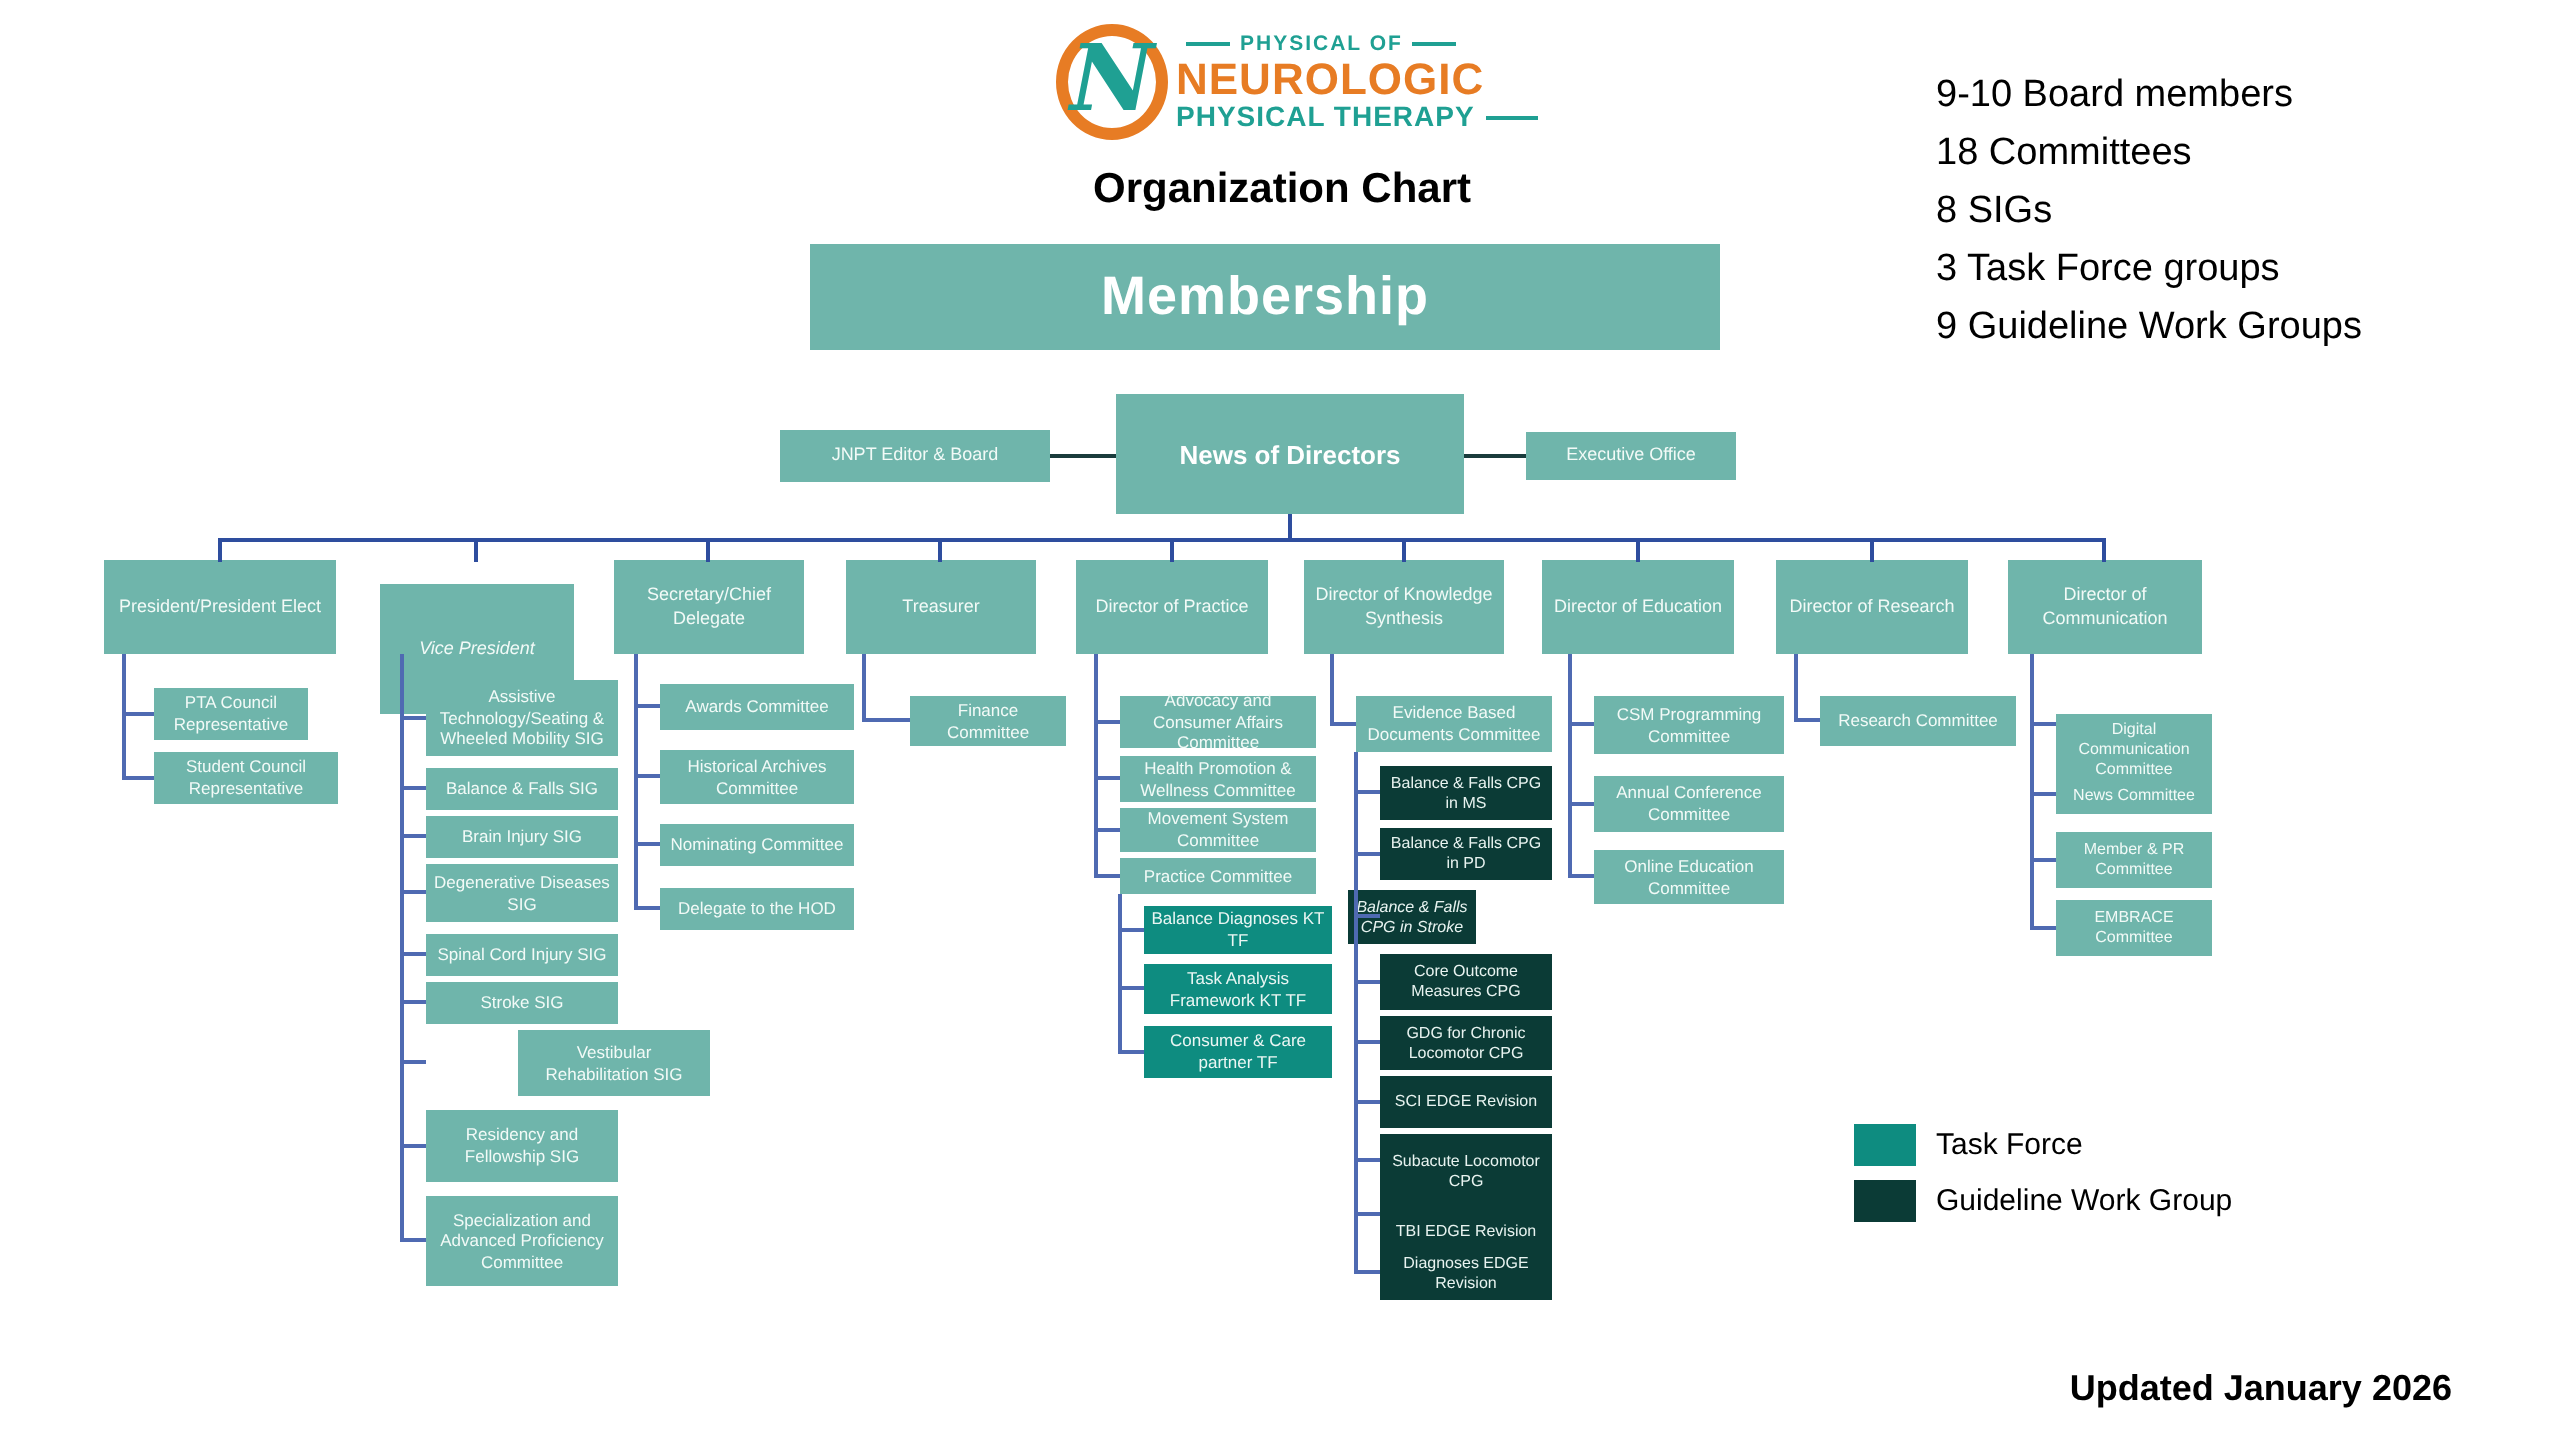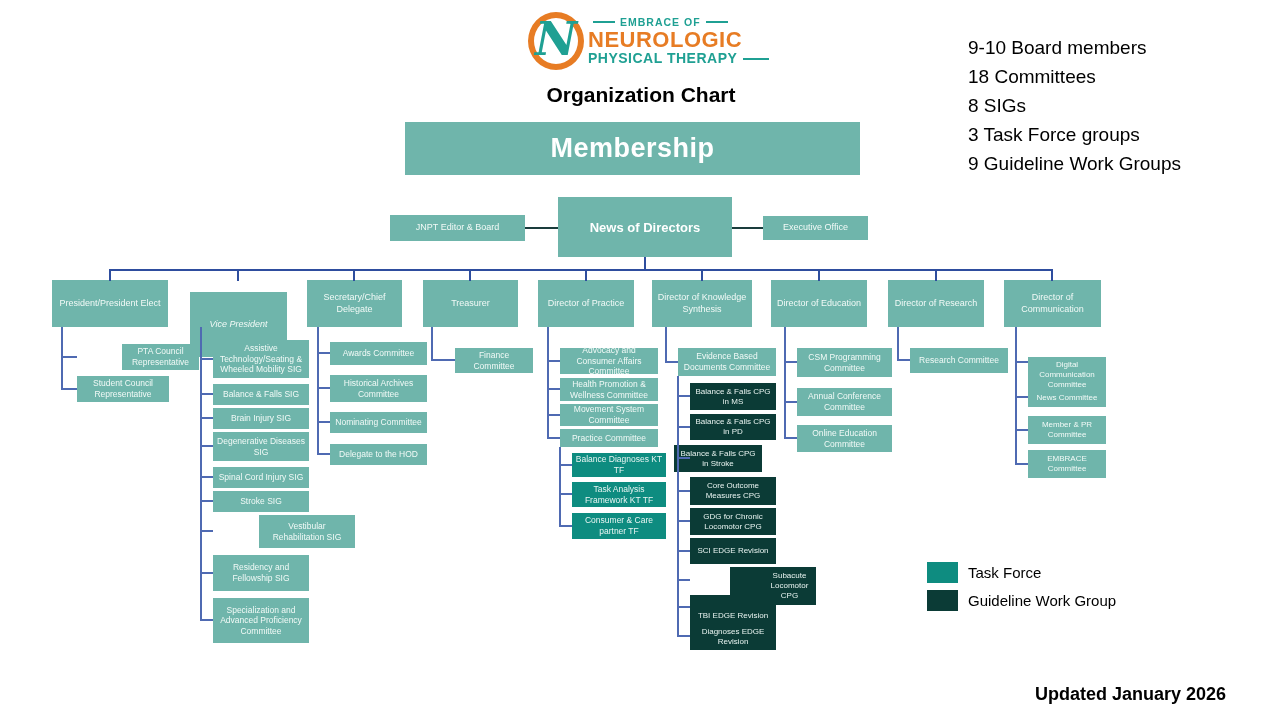--- a/index.html
+++ b/index.html
@@ -46,21 +46,21 @@
 </head>
 <body>
 
 <div id="stage">
 
   <div class="logo">
     <div class="logo-ring">
       <span class="logo-n">N</span>
     </div>
     <div class="logo-text">
-      <span class="logo-row1">EMBRACE OF</span>
+      <span class="logo-row1">PHYSICAL OF</span>
       <span class="logo-row2">NEUROLOGIC</span>
       <span class="logo-row3">PHYSICAL THERAPY</span>
     </div>
   </div>
   <div class="page-title">Organization Chart</div>
 
   <div class="stats">
     <div>9-10 Board members</div>
     <div>18 Committees</div>
     <div>8 SIGs</div>
@@ -76,21 +76,21 @@
   <div class="box dir" style="left:52px;top:280px;width:116px;height:47px;">President/President Elect</div>
   <div class="box dir" style="left:190px;top:292px;width:97px;height:65px;font-style:italic;">Vice President</div>
   <div class="box dir" style="left:307px;top:280px;width:95px;height:47px;">Secretary/Chief Delegate</div>
   <div class="box dir" style="left:423px;top:280px;width:95px;height:47px;">Treasurer</div>
   <div class="box dir" style="left:538px;top:280px;width:96px;height:47px;">Director of Practice</div>
   <div class="box dir" style="left:652px;top:280px;width:100px;height:47px;">Director of Knowledge Synthesis</div>
   <div class="box dir" style="left:771px;top:280px;width:96px;height:47px;">Director of Education</div>
   <div class="box dir" style="left:888px;top:280px;width:96px;height:47px;">Director of Research</div>
   <div class="box dir" style="left:1004px;top:280px;width:97px;height:47px;">Director of Communication</div>
 
-  <div class="box" style="left:77px;top:344px;width:77px;height:26px;margin-left:45px;">PTA Council Representative</div>
+  <div class="box" style="left:77px;top:344px;width:77px;height:26px;">PTA Council Representative</div>
   <div class="box" style="left:77px;top:376px;width:92px;height:26px;">Student Council Representative</div>
 
   <div class="box" style="left:213px;top:340px;width:96px;height:38px;">Assistive Technology/Seating &amp; Wheeled Mobility SIG</div>
   <div class="box" style="left:213px;top:384px;width:96px;height:21px;">Balance &amp; Falls SIG</div>
   <div class="box" style="left:213px;top:408px;width:96px;height:21px;">Brain Injury SIG</div>
   <div class="box" style="left:213px;top:432px;width:96px;height:29px;">Degenerative Diseases SIG</div>
   <div class="box" style="left:213px;top:467px;width:96px;height:21px;">Spinal Cord Injury SIG</div>
   <div class="box" style="left:213px;top:491px;width:96px;height:21px;">Stroke SIG</div>
   <div class="box" style="left:213px;top:515px;width:96px;height:33px;margin-left:46px;">Vestibular Rehabilitation SIG</div>
   <div class="box" style="left:213px;top:555px;width:96px;height:36px;">Residency and Fellowship SIG</div>
@@ -107,25 +107,25 @@
   <div class="box" style="left:560px;top:378px;width:98px;height:23px;">Health Promotion &amp; Wellness Committee</div>
   <div class="box" style="left:560px;top:404px;width:98px;height:22px;">Movement System Committee</div>
   <div class="box" style="left:560px;top:429px;width:98px;height:18px;">Practice Committee</div>
   <div class="box tf" style="left:572px;top:453px;width:94px;height:24px;">Balance Diagnoses KT TF</div>
   <div class="box tf" style="left:572px;top:482px;width:94px;height:25px;">Task Analysis Framework KT TF</div>
   <div class="box tf" style="left:572px;top:513px;width:94px;height:26px;">Consumer &amp; Care partner TF</div>
 
   <div class="box" style="left:678px;top:348px;width:98px;height:28px;">Evidence Based Documents Committee</div>
   <div class="box gwg" style="left:690px;top:383px;width:86px;height:27px;">Balance &amp; Falls CPG in MS</div>
   <div class="box gwg" style="left:690px;top:414px;width:86px;height:26px;">Balance &amp; Falls CPG in PD</div>
-  <div class="box gwg" style="left:674px;top:445px;width:88px;height:27px;">Balance &amp; Falls CPG in Stroke</div>
+  <div class="box gwg" style="left:674px;top:445px;width:64px;height:27px;font-style:italic;">Balance &amp; Falls CPG in Stroke</div>
   <div class="box gwg" style="left:690px;top:477px;width:86px;height:28px;">Core Outcome Measures CPG</div>
   <div class="box gwg" style="left:690px;top:508px;width:86px;height:27px;">GDG for Chronic Locomotor CPG</div>
   <div class="box gwg" style="left:690px;top:538px;width:86px;height:26px;">SCI EDGE Revision</div>
-  <div class="box gwg" style="left:730px;top:567px;width:86px;height:38px;padding-left:36px;">Subacute Locomotor CPG</div>
+  <div class="box gwg" style="left:690px;top:567px;width:86px;height:38px;">Subacute Locomotor CPG</div>
   <div class="box gwg" style="left:690px;top:595px;width:86px;height:42px;">TBI EDGE Revision</div>
   <div class="box gwg" style="left:690px;top:623px;width:86px;height:27px;">Diagnoses EDGE Revision</div>
 
   <div class="box" style="left:797px;top:348px;width:95px;height:29px;">CSM Programming Committee</div>
   <div class="box" style="left:797px;top:388px;width:95px;height:28px;">Annual Conference Committee</div>
   <div class="box" style="left:797px;top:425px;width:95px;height:27px;">Online Education Committee</div>
 
   <div class="box" style="left:910px;top:348px;width:98px;height:25px;">Research Committee</div>
 
   <div class="box small" style="left:1028px;top:345px;width:78px;height:35px;margin-top:12px;">Digital Communication Committee</div>

